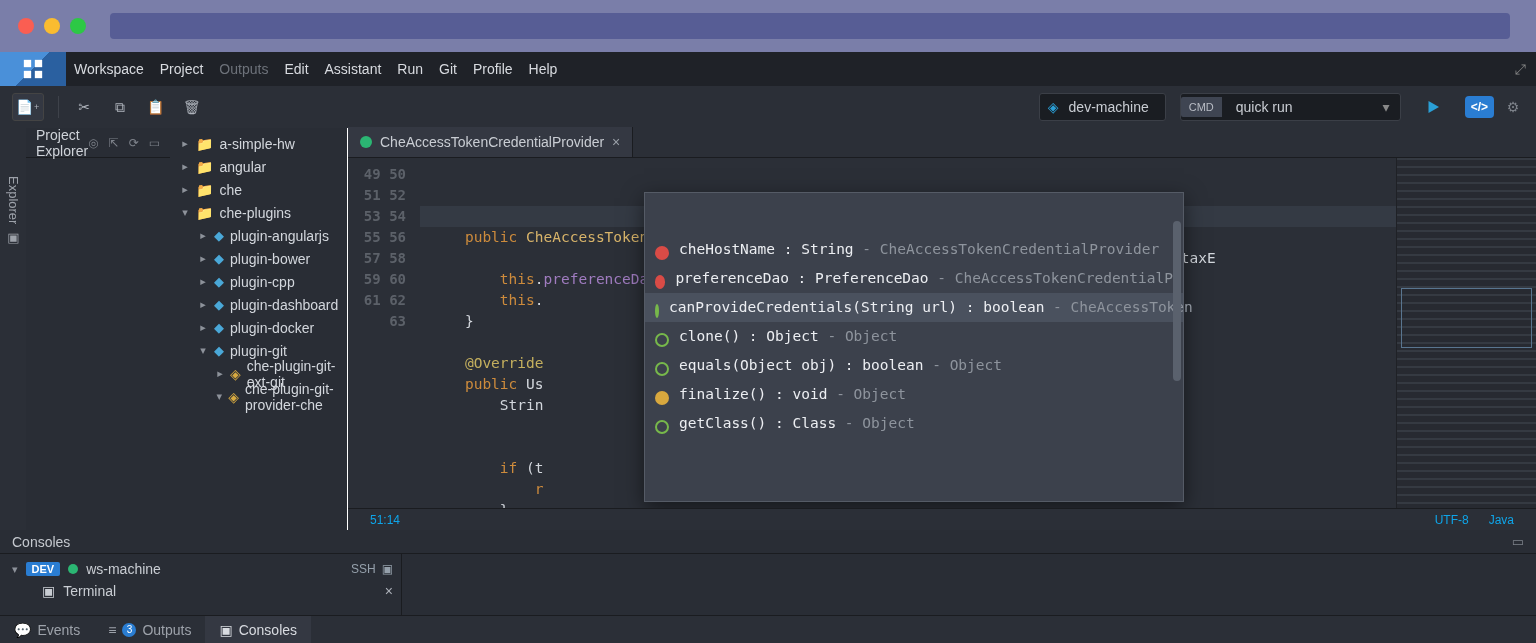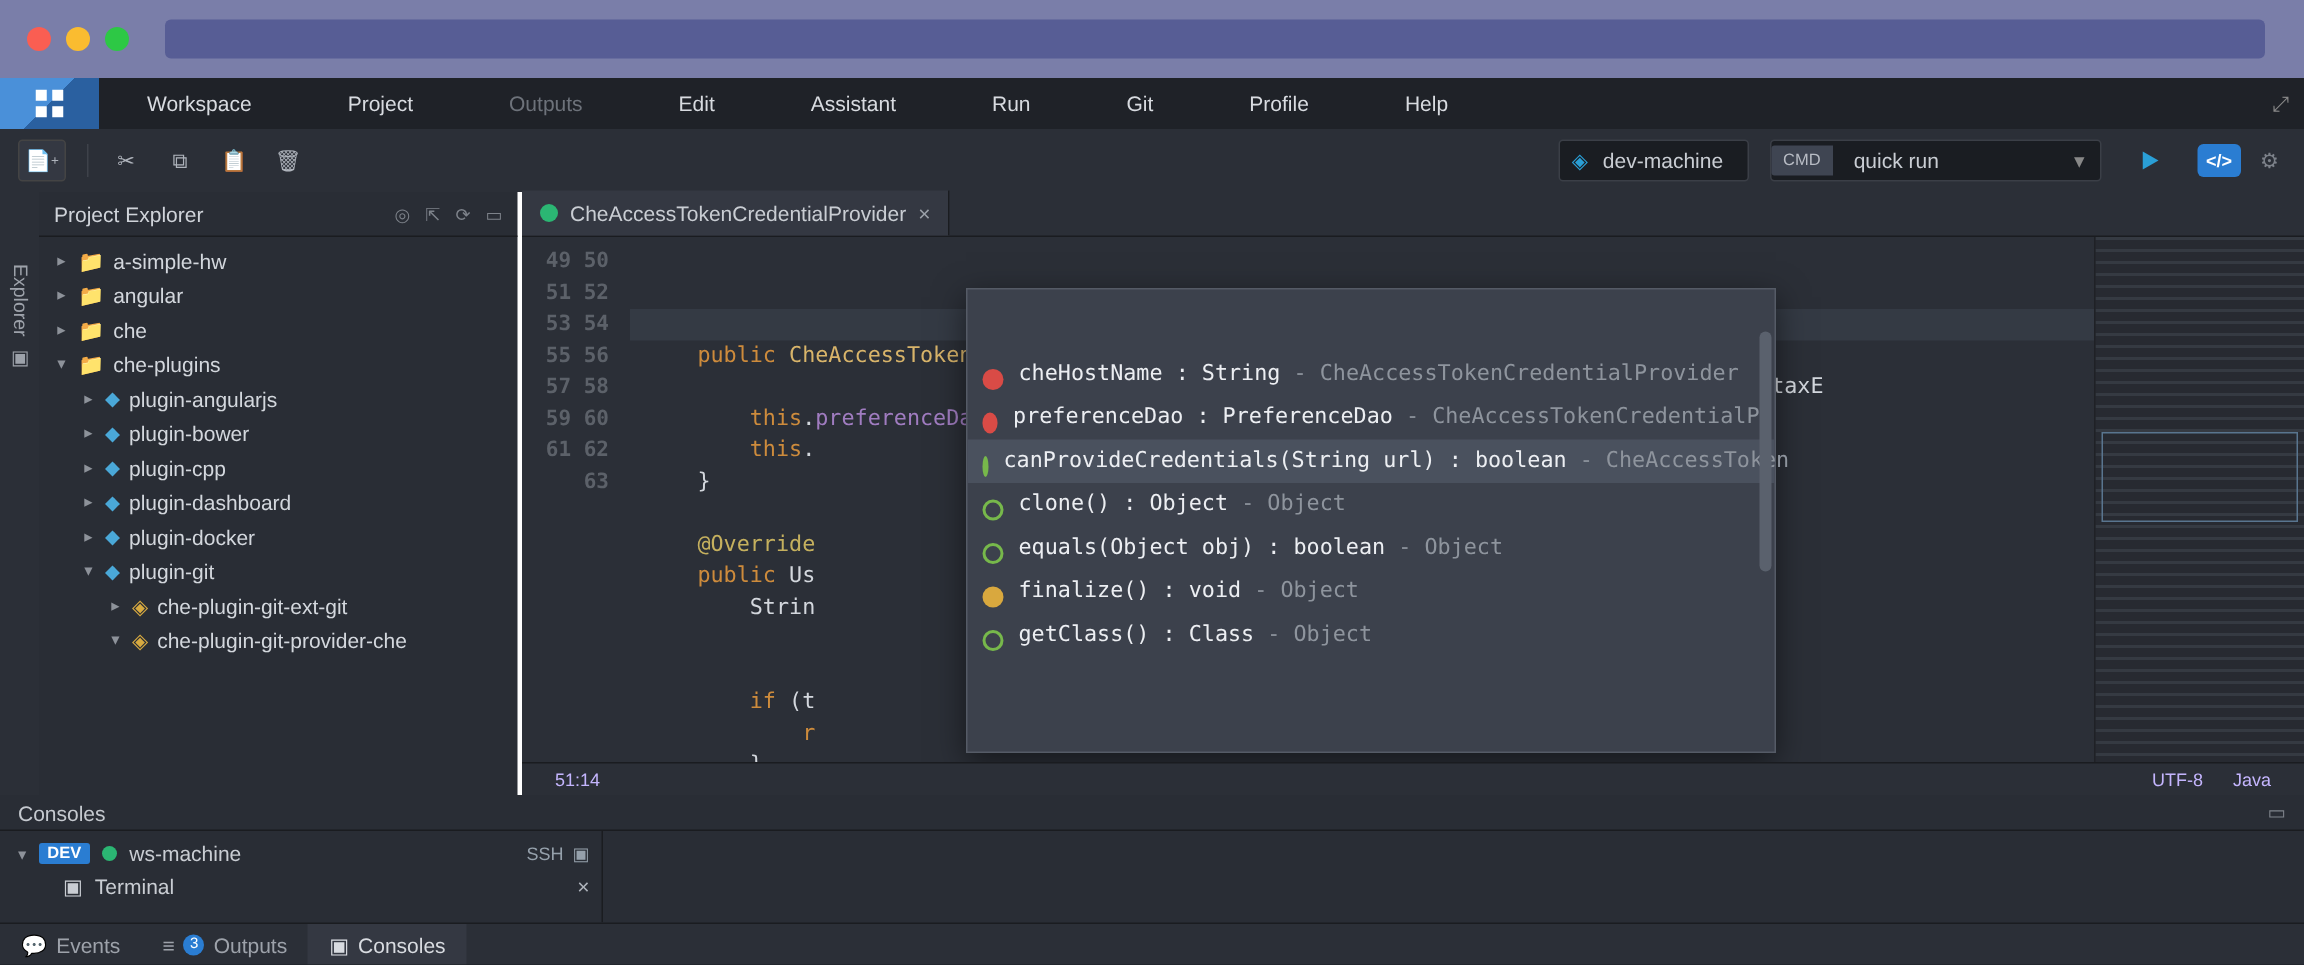--- a/index.html
+++ b/index.html
@@ -35,21 +35,21 @@
     align-items: center;
     padding-left: 0;
   }
   .app-logo {
     width: 66px; height: 34px;
     background: linear-gradient(135deg,#4a90d9 0%,#4a90d9 50%,#2a60a0 50%);
     display:flex;align-items:center;justify-content:center;
   }
   .app-logo svg { width: 22px; height: 22px; }
   .menu-items { display:flex; align-items:center; height:100%; }
-  .menu-item { padding: 0 32px; color:#d8dbe0; cursor:default; }
+  .menu-item { padding: 0 8px; color:#d8dbe0; cursor:default; }
   .menu-item.dim { color:#6d727a; }
   .expand-icon { margin-left:auto; padding-right:10px; color:#888; }
 
   
   .toolbar {
     height: 42px;
     background: #2b2f37;
     display:flex;
     align-items:center;
     padding: 0 12px;
@@ -96,22 +96,22 @@
     display:flex; align-items:center; justify-content:flex-start;
     padding-top: 48px;
     color:#9da2aa; font-size:13px;
   }
   .left-rail span { transform: rotate(180deg); display:flex; align-items:center; gap:6px;}
 
   
   .sidebar {
     width: 322px;
     background: #292d35;
-    border-right:3px solid #ffffff;
-    display:flex; flex-direction:column;
+    border-right:1px solid #ffffff;
+    display:flex; flex-direction:row;
   }
   .sidebar-header {
     height:30px; display:flex; align-items:center;
     padding:0 10px; font-size:14px; color:#cfd3d9;
     border-bottom:1px solid #1a1c20;
   }
   .sidebar-header-icons { margin-left:auto; display:flex; gap:10px; color:#7d828a; font-size:12px;}
   .tree { padding: 4px 0; overflow:hidden; font-size:14px; }
   .tree-row {
     display:flex; align-items:center; height:23px;
@@ -174,21 +174,21 @@
       repeating-linear-gradient(#3a3f48 0 2px, transparent 2px 8px);
     opacity:.7;
     border-left:1px solid #1a1c20;
     position:relative;
   }
   .minimap .viewport { position:absolute; left:4px; right:4px; top:130px; height:60px; border:1px solid #6d93b5; }
 
   .statusbar {
     height:22px; background:#2b2f37; border-top:1px solid #1a1c20;
     display:flex; align-items:center; padding:0 12px;
-    font-size:12px; color:#c4b5fd;
+    font-size:12px; color:#0ea5e9;
   }
   .statusbar .sp { flex:1; }
   .statusbar .seg { padding:0 10px; }
 
   
   .proposals {
     position:absolute;
     left: 224px; top: 34px;
     width: 540px;
     background: #3c414c;

